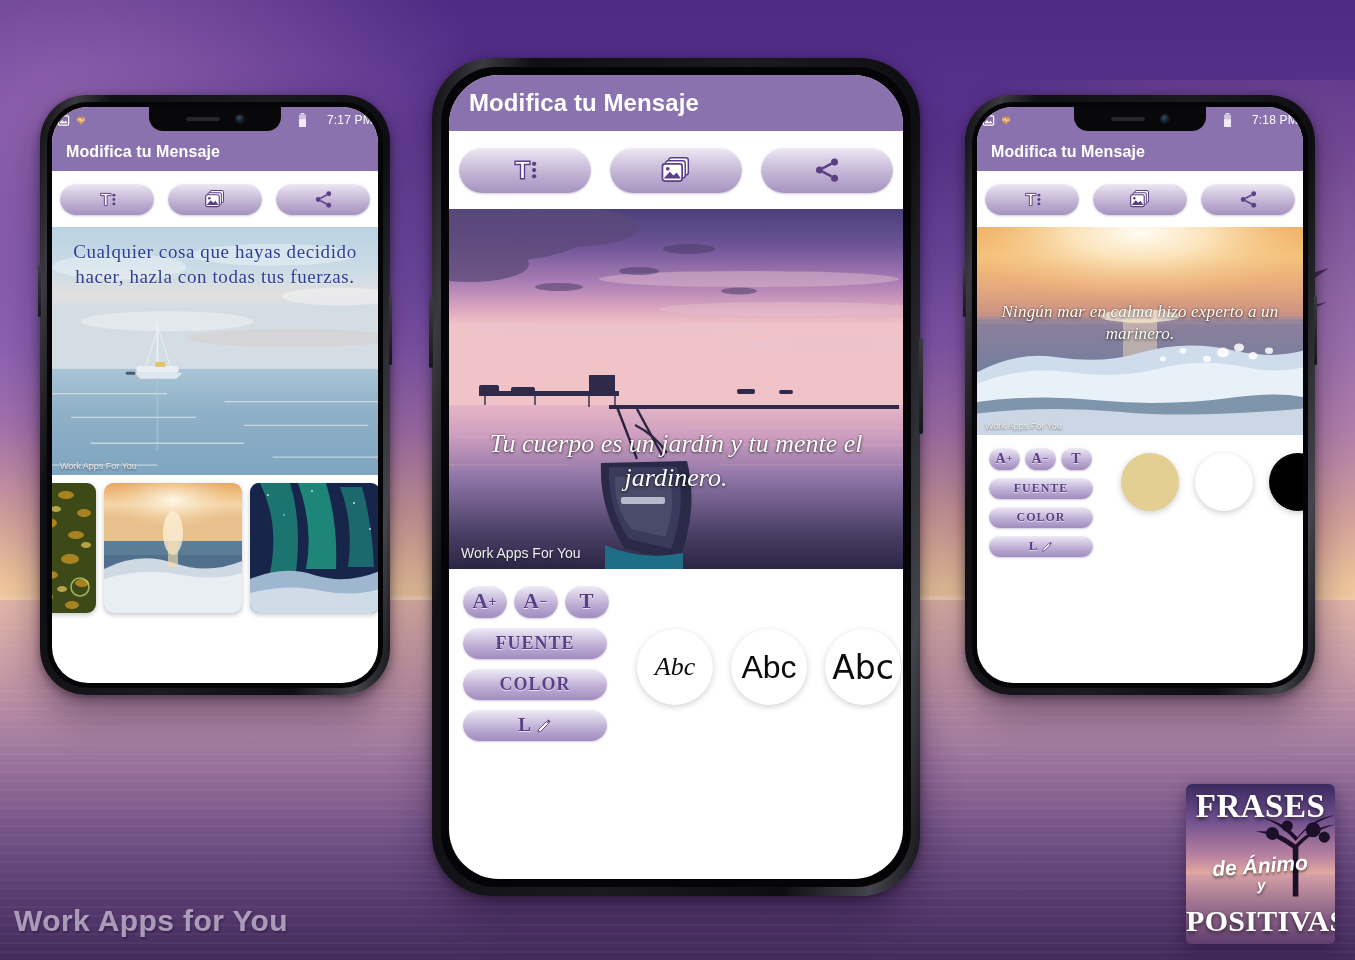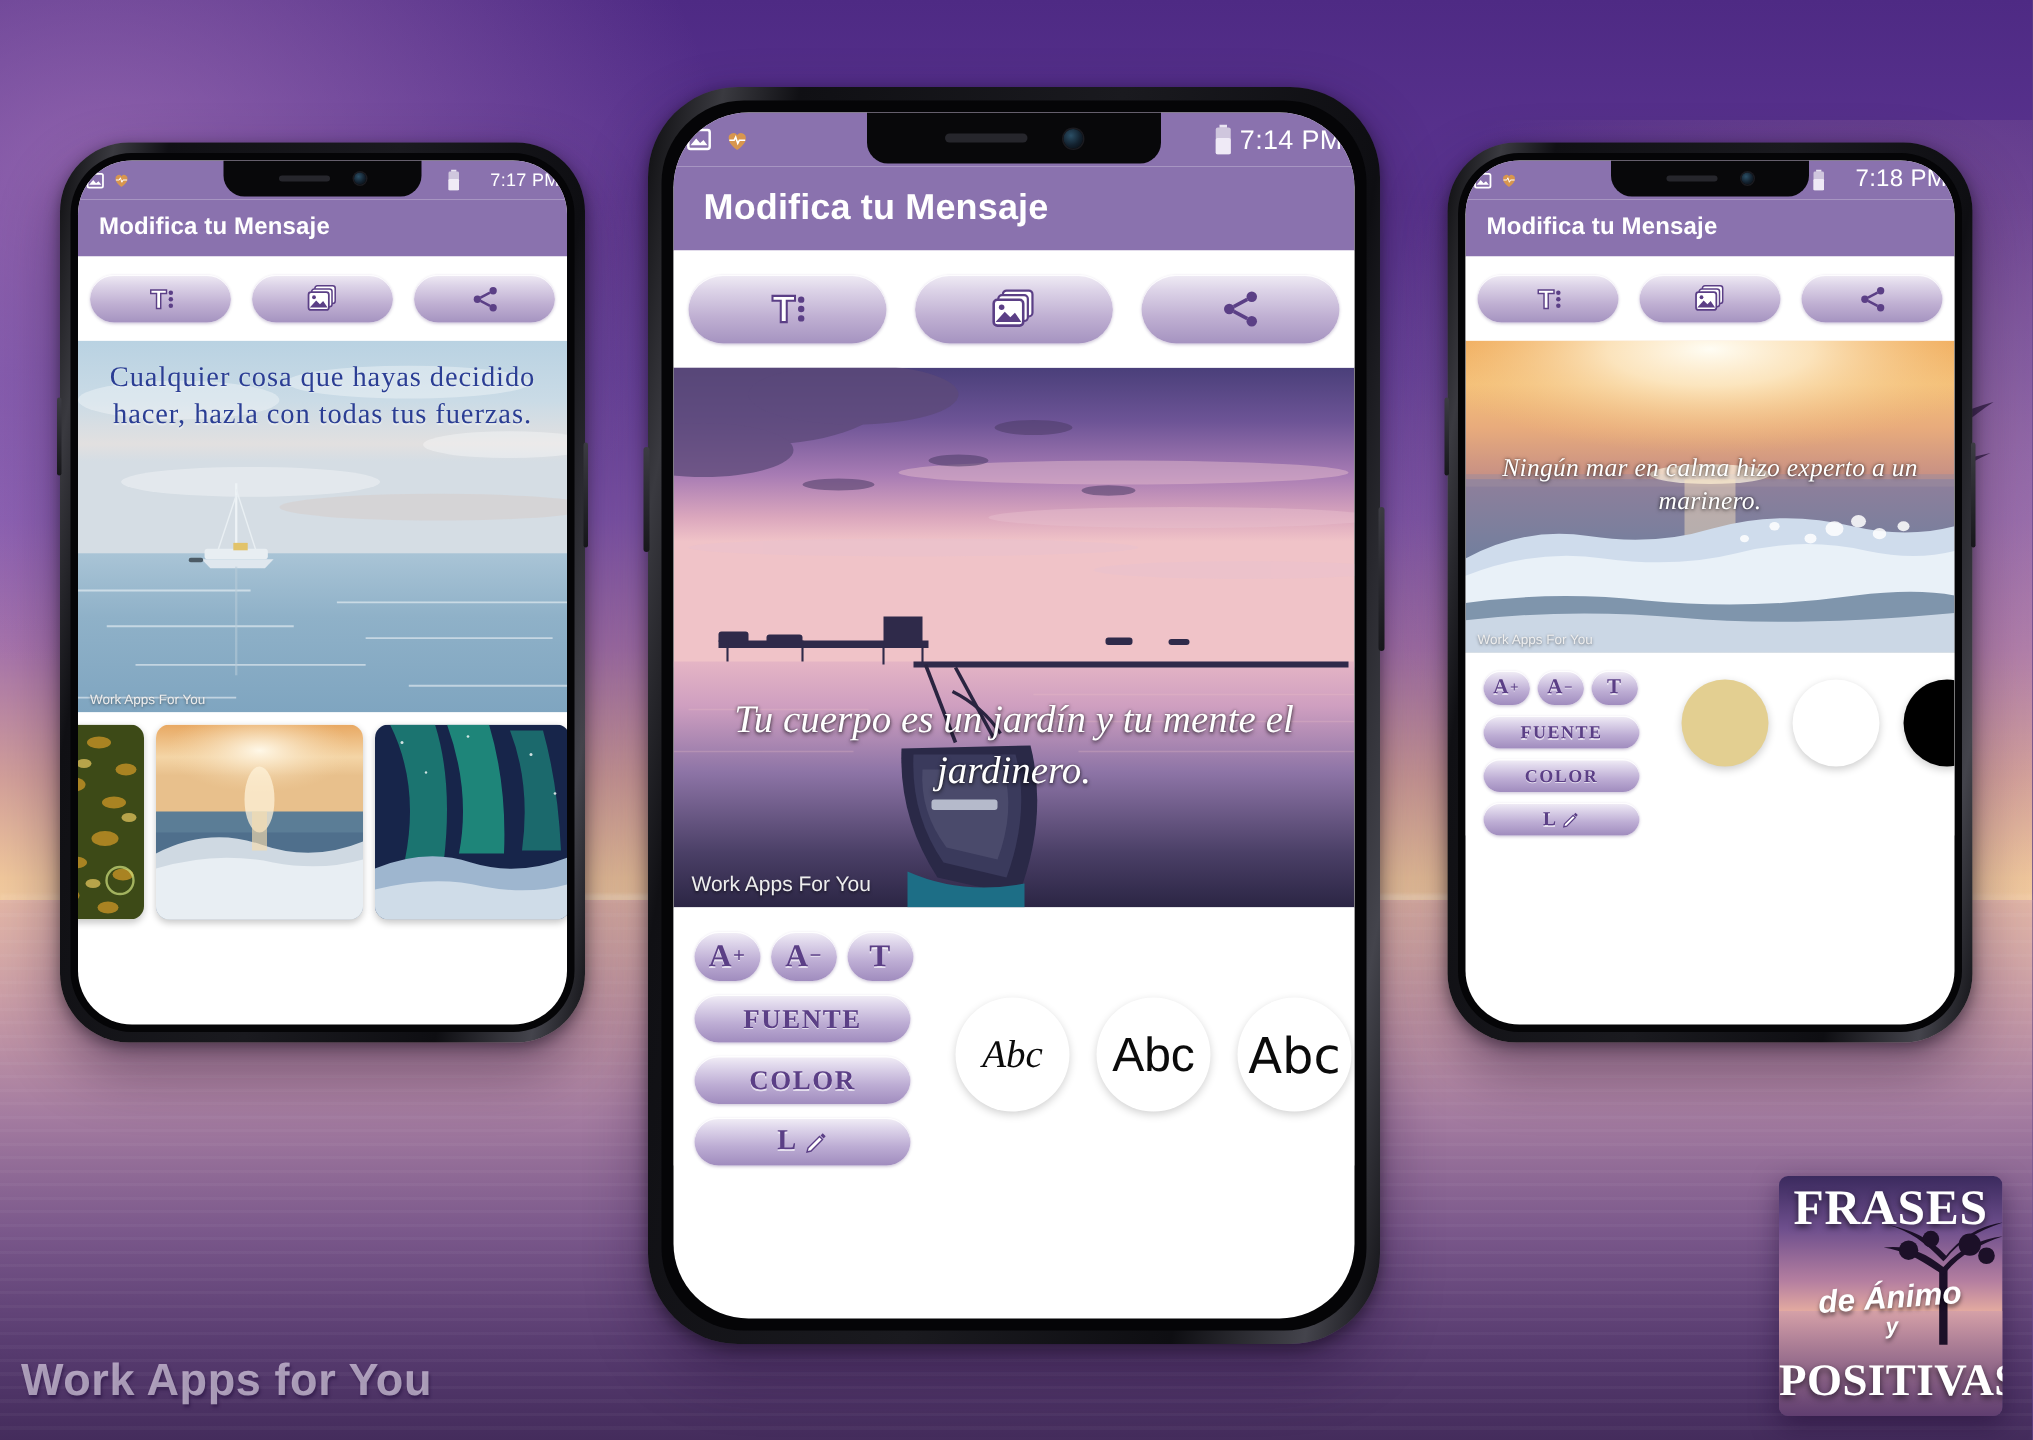--- a/index.html
+++ b/index.html
@@ -398,44 +398,20 @@
 </div>
 
 <div class="phone" id="phone-center" style="--r:60px; left:432px; top:58px; width:488px; height:838px;">
   <div class="frame"></div>
   <div class="bezel" style="left:9px;top:9px;right:9px;bottom:9px;"></div>
   <div class="btn-side" style="left:-3px;top:240px;width:4px;height:70px;"></div>
   <div class="btn-side" style="right:-3px;top:280px;width:4px;height:96px;"></div>
 
   <div class="screen" style="left:17px;top:17px;right:17px;bottom:17px;">
 
-    <div class="statusbar" style="height:36px;font-size:18px;">
-      <div class="sb-left" style="padding-left:8px;gap:8px;">
-        <svg class="ic-gallery-sb" width="18" height="18" viewBox="0 0 24 24">
-          <rect x="2.5" y="3.5" width="19" height="17" rx="2" fill="none" stroke="#fff" stroke-width="2.2"></rect>
-          <path d="M4.5 17 L9.5 11 L13 15 L16 12.5 L19.5 17 Z" fill="#fff"></path>
-        </svg>
-        <svg class="ic-heart-sb" width="17" height="17" viewBox="0 0 24 24">
-          <path d="M12 21s-8-5-8-10.5A4.5 4.5 0 0 1 12 7a4.5 4.5 0 0 1 8 3.5C20 16 12 21 12 21z" fill="#d8964e"></path>
-          <path d="M4.5 12 H9 l1.5-3 2 6 1.5-3 H19.5" stroke="#fff" stroke-width="1.5" fill="none"></path>
-        </svg>
-      </div>
-      <div class="sb-right" style="padding-right:8px;gap:5px;">
-        <svg class="battery" width="13" height="20" viewBox="0 0 12 20">
-          <rect x="3.5" y="0" width="5" height="2.2" fill="#e9e4f1"></rect>
-          <rect x="1" y="2" width="10" height="18" rx="1.4" fill="#cfc6dd"></rect>
-          <rect x="1" y="9" width="10" height="11" rx="1.2" fill="#efeaf6"></rect>
-        </svg>
-        <span class="sb-time">7:14 PM</span>
-      </div>
-      <div class="notch" style="width:196px;height:34px;">
-        <div class="speaker" style="width:55px;height:6px;"></div>
-        <div class="camera" style="width:13px;height:13px;"></div>
-      </div>
-    </div>
 
     <div class="appbar" style="height:56px;padding:0 20px;font-size:24px;">
       <span>Modifica tu Mensaje</span>
     </div>
 
     <div class="toolbar" style="height:78px;padding:0 10px;">
       <div class="tbtn" style="width:132px;height:46px;">
         <svg width="30" height="30" viewBox="0 0 24 24">
           <path d="M4 5h12v2.6h-4.4V19H8.4V7.6H4z" fill="#fff" stroke="#5b3f86" stroke-width="1.1"></path>
           <circle cx="19.3" cy="7" r="1.7" fill="#5b3f86"></circle>
@@ -577,21 +553,21 @@
 </div>
 
 <div class="phone" id="phone-right" style="--r:46px; left:965px; top:95px; width:350px; height:600px;">
   <div class="frame"></div>
   <div class="bezel" style="left:7px;top:7px;right:7px;bottom:7px;"></div>
   <div class="btn-side" style="left:-2px;top:170px;width:3px;height:52px;"></div>
   <div class="btn-side" style="right:-2px;top:200px;width:3px;height:70px;"></div>
 
   <div class="screen" style="left:12px;top:12px;right:12px;bottom:12px;">
 
-    <div class="statusbar" style="height:26px;font-size:16px;text-align:right;">
+    <div class="statusbar" style="height:26px;font-size:12px;text-align:right;">
       <div class="sb-left">
         <svg class="ic-gallery-sb" width="13" height="13" viewBox="0 0 24 24">
           <rect x="2.5" y="3.5" width="19" height="17" rx="2" fill="none" stroke="#fff" stroke-width="2.2"></rect>
           <path d="M4.5 17 L9.5 11 L13 15 L16 12.5 L19.5 17 Z" fill="#fff"></path>
         </svg>
         <svg class="ic-heart-sb" width="12" height="12" viewBox="0 0 24 24">
           <path d="M12 21s-8-5-8-10.5A4.5 4.5 0 0 1 12 7a4.5 4.5 0 0 1 8 3.5C20 16 12 21 12 21z" fill="#d8964e"></path>
           <path d="M4.5 12 H9 l1.5-3 2 6 1.5-3 H19.5" stroke="#fff" stroke-width="1.3" fill="none"></path>
         </svg>
       </div>

